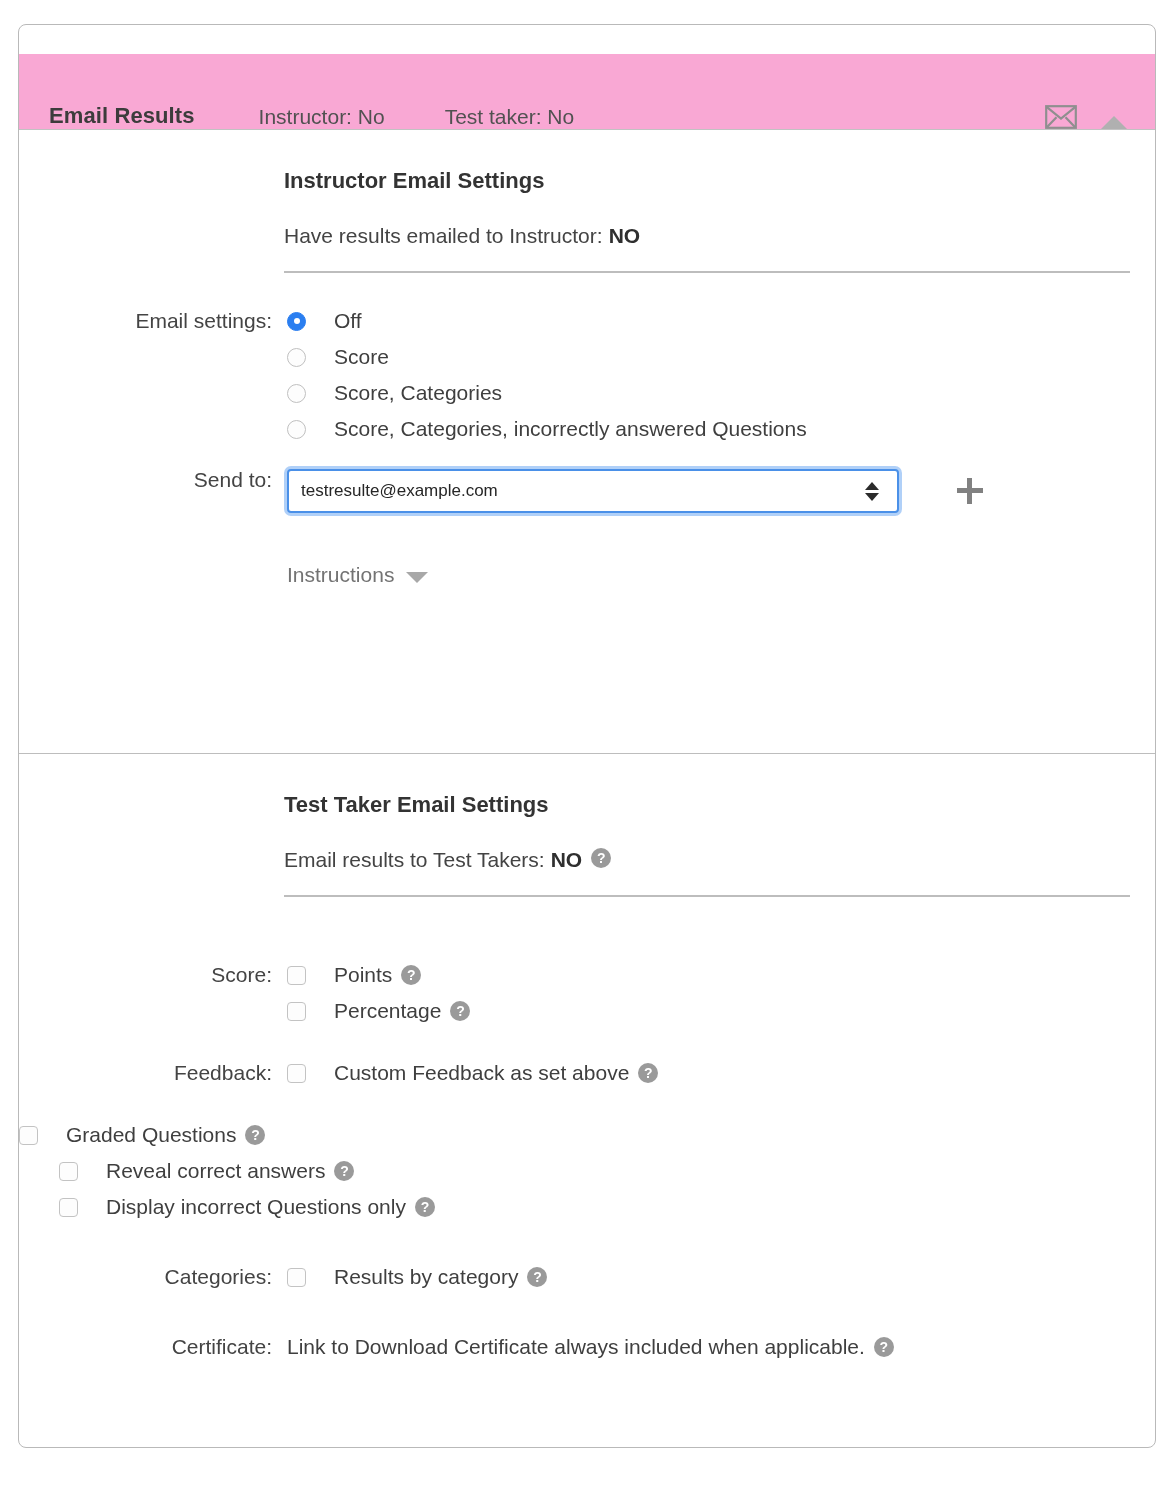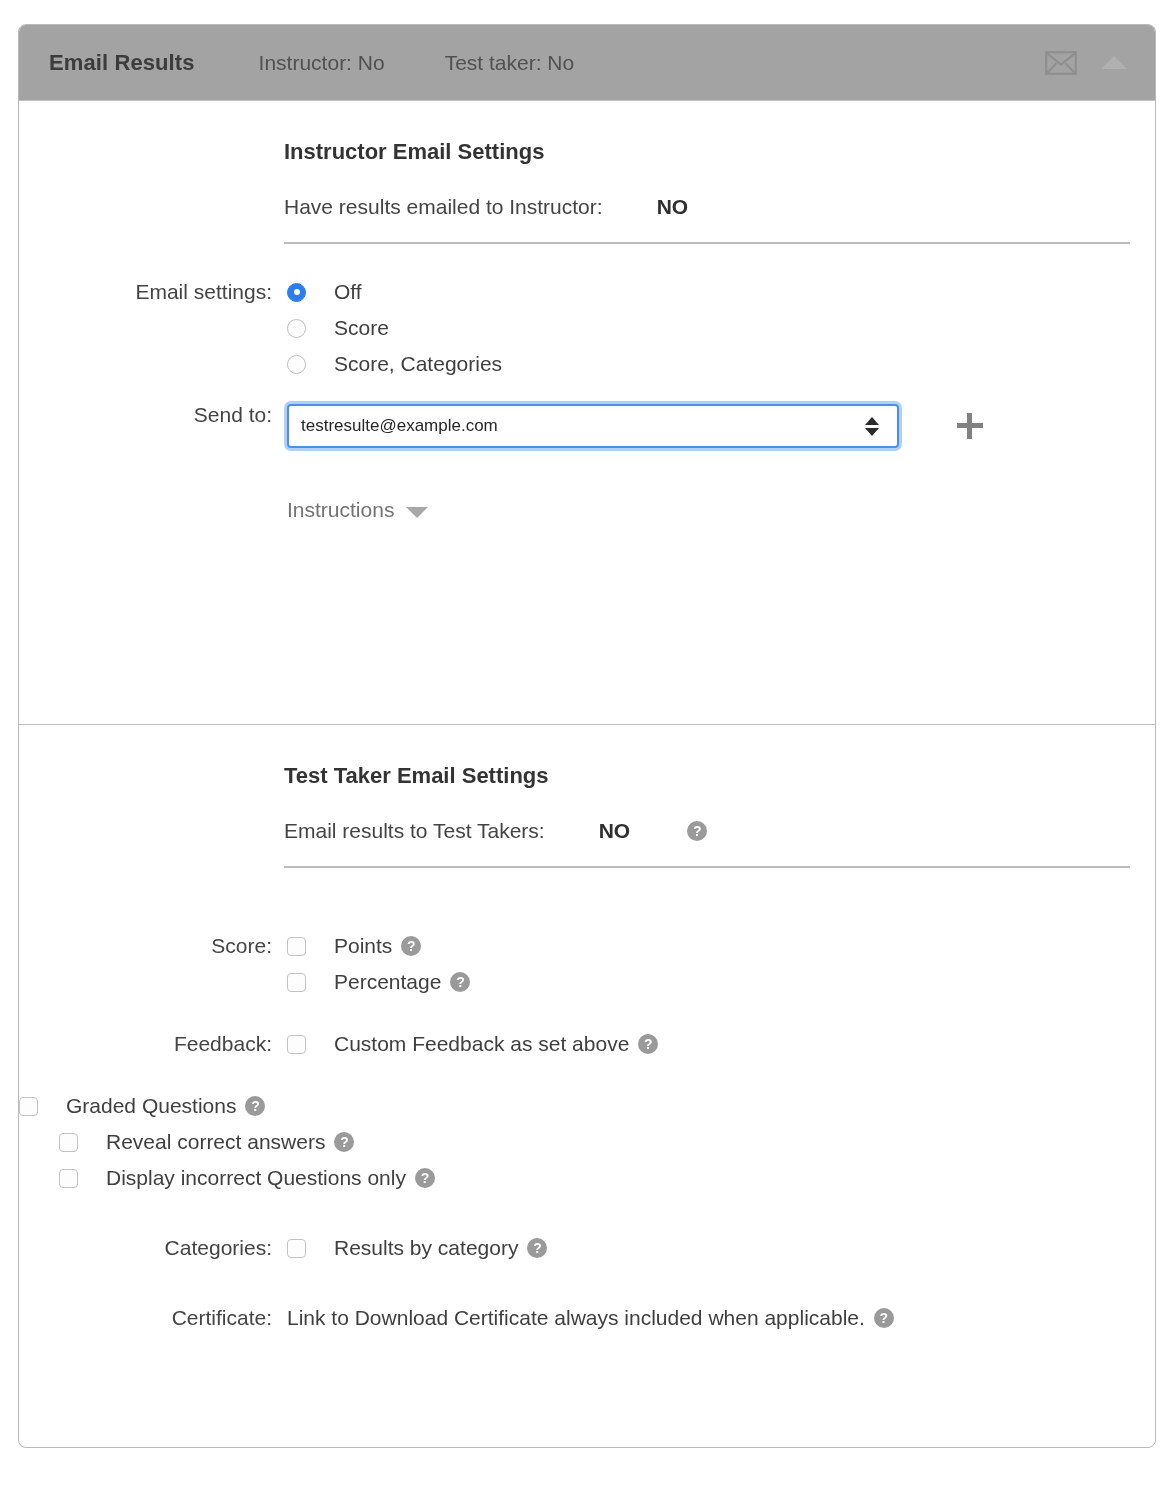--- a/index.html
+++ b/index.html
@@ -24,26 +24,27 @@
     border: 1px solid #b9b9b9;
     border-radius: 8px;
     box-sizing: border-box;
     background: #ffffff;
     overflow: hidden;
   }
 
   
   .panel-header {
     height: 76px;
-    background: #a3a3a3;
+    background: #f9a8d4;
     border-bottom: 1px solid #c2c2c2;
     display: flex;
-    align-items: center;
+    align-items: flex-end;
     padding: 0 24px 0 30px;
     box-sizing: border-box;
+    margin-top: 29px;
   }
   .hdr-title {
     font-size: 22px;
     font-weight: bold;
     color: #3c3c3c;
     letter-spacing: .1px;
   }
   .hdr-stat {
     font-size: 21px;
     color: #515151;
@@ -86,22 +87,21 @@
     font-weight: bold;
     color: #333333;
     margin: 0 0 0 0;
     padding-left: 0;
   }
   .sec-sub {
     font-size: 21px;
     color: #444444;
     margin-top: 30px;
     display: flex;
-    align-items: center;
-    gap: 48px;
+    align-items: flex-start;
   }
   .sec-sub b { font-weight: bold; margin-left: 6px; color: #2f2f2f; }
 
   .rule {
     border-top: 2px solid #bdbdbd;
     margin-top: 23px;
     margin-right: 3px;
   }
 
   
@@ -308,20 +308,24 @@
         <div class="opt-line">
           <span class="radio"></span>
           <span class="txt">Score</span>
         </div>
 
         <div class="opt-line">
           <span class="radio"></span>
           <span class="txt">Score, Categories</span>
         </div>
 
+        <div class="opt-line">
+          <span class="radio"></span>
+          <span class="txt">Score, Categories, incorrectly answered Questions</span>
+        </div>
 
 
       </div>
     </div>
 
     <div class="form-row">
       <div class="row-label" style="line-height:66px;">Send to:</div>
       <div class="row-ctrl">
         <div class="sendto-row">
           <div class="select-wrap">

